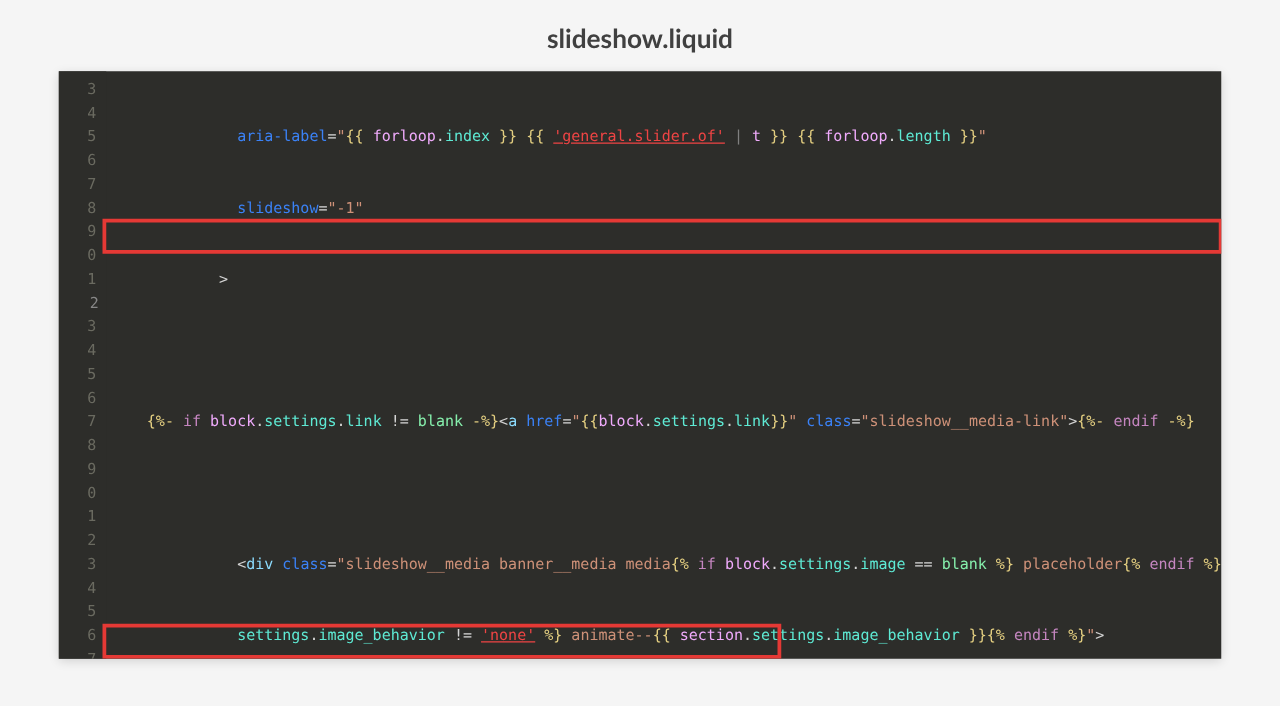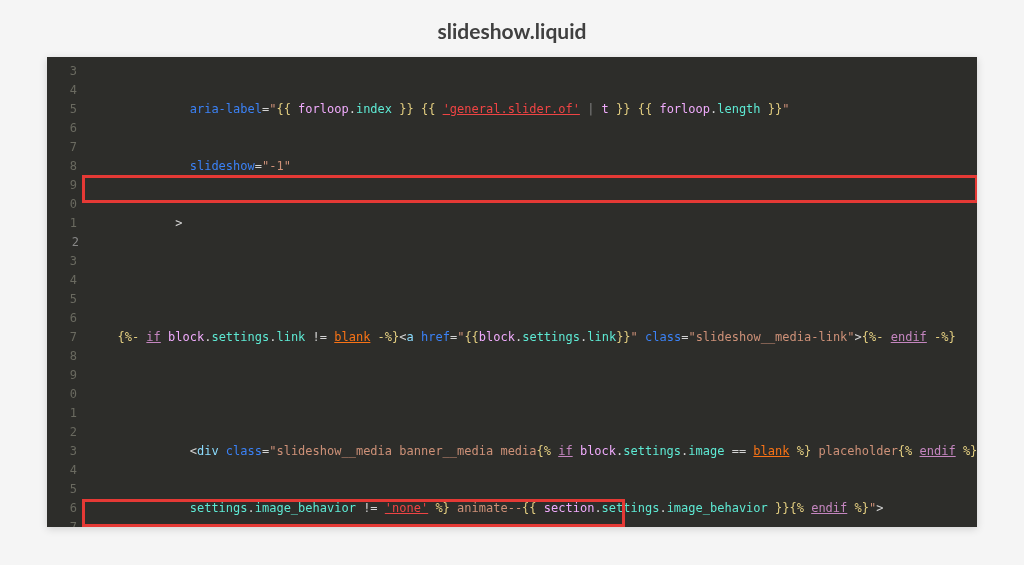--- a/index.html
+++ b/index.html
@@ -56,22 +56,22 @@
     line-height: 19px;
     white-space: pre;
     overflow: hidden;
   }
   .cl { height: 19px; padding-left: 18px; position: relative; }
   .tg-tag { color: #8cdcfe; }
   .tg-attr { color: #3b82f6; }
   .tg-str { color: #ce9178; }
   .tg-str2 { color: #ef4444; text-decoration: underline; }
   .tg-delim { color: #e3ce80; }
-  .tg-kw { color: #c586c0; text-decoration: underline; }
-  .tg-kw2 { color: #f97316; text-decoration: underline; }
+  .tg-kw { color: #c586c0; }
+  .tg-kw2 { color: #86efac; }
   .tg-var { color: #f0abfc; }
   .tg-prop { color: #5eead4; }
   .tg-op { color: #d4d4d4; }
   .tg-pipe { color: #808080; }
   .tg-plain { color: #d4d4d4; }
   .red-box {
     position: absolute;
     border: 3px solid #e53935;
     pointer-events: none;
   }

